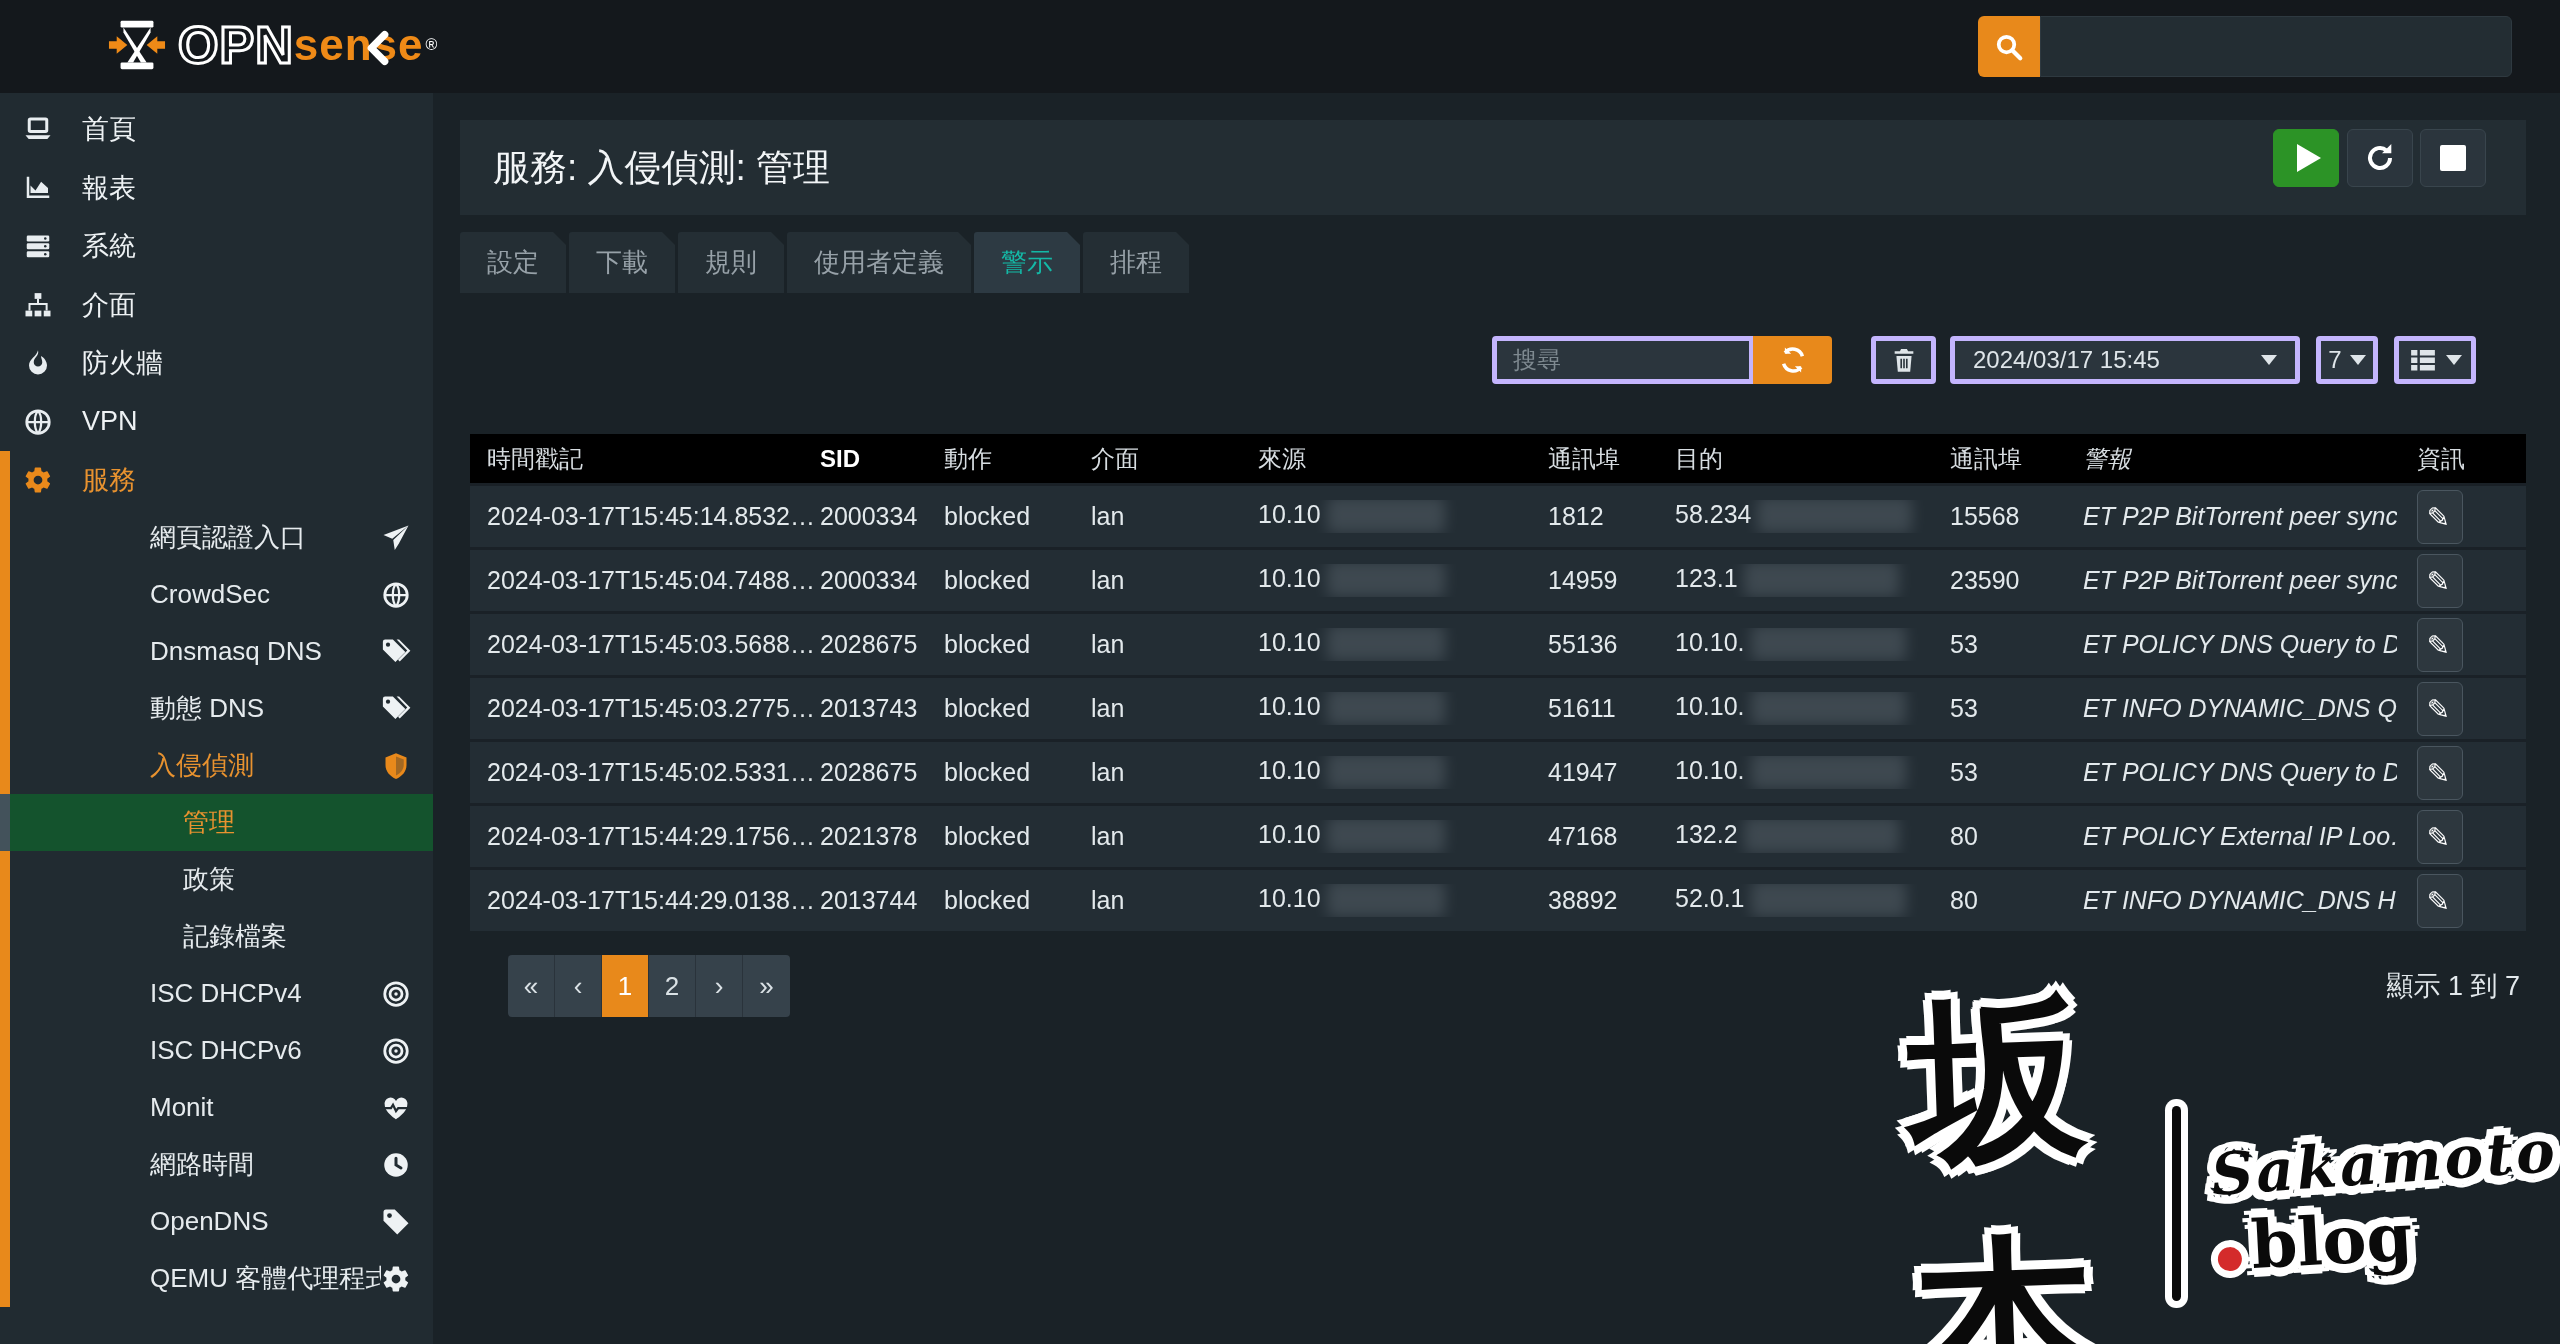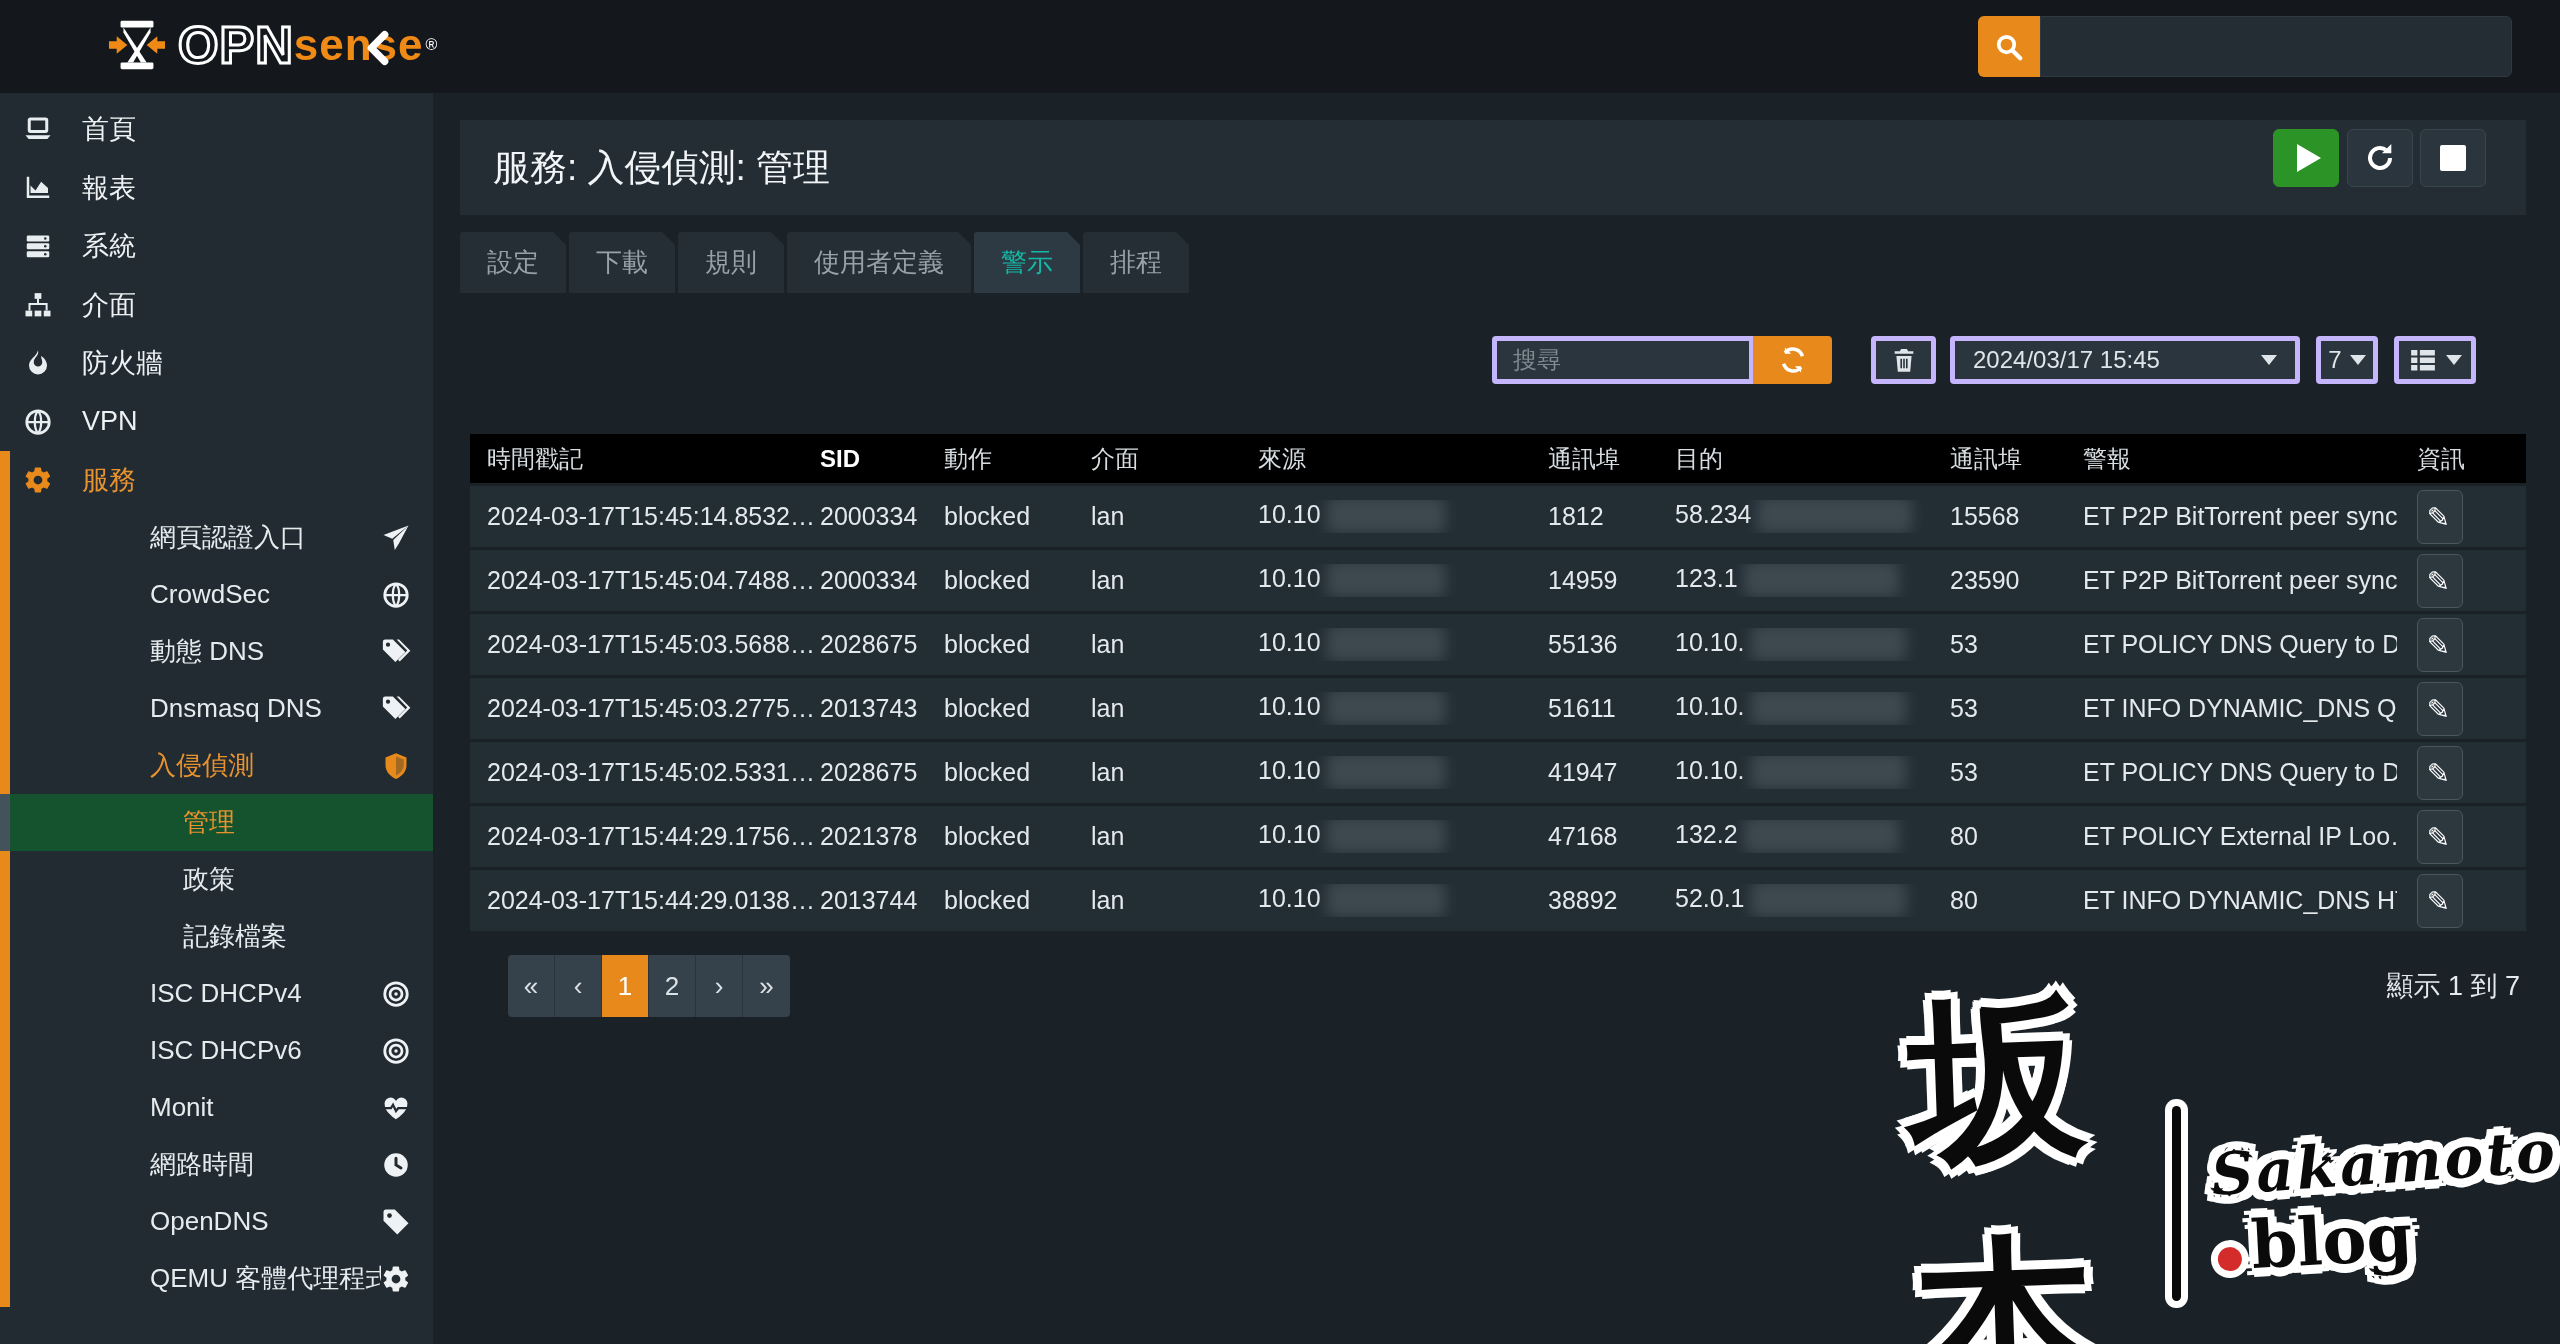--- a/index.html
+++ b/index.html
@@ -103,21 +103,21 @@
     display:flex; align-items:center; color:#e3e9ec; font-size:25px; }
   .td, .th { white-space:nowrap; overflow:hidden; }
   .c-ts  { width:350px; padding-left:17px; }
   .c-sid { width:124px; }
   .c-act { width:147px; }
   .c-if  { width:167px; }
   .c-src { width:290px; }
   .c-sp  { width:127px; }
   .c-dst { width:275px; }
   .c-dp  { width:133px; }
-  .c-al  { width:314px; }
+  .c-al  { width:314px;font-style:italic; }
   .c-info{ width:129px; padding-left:20px; }
   .th.c-sid { font-weight:700; color:#ffffff; }
   .redact { display:inline-block; vertical-align:middle; height:36px; border-radius:5px;
     background:#5f6a72; opacity:.45; filter:blur(7px); margin-left:6px; }
   .redact.src { width:118px; margin-top:-4px; }
   .redact.dst { width:155px; margin-top:-4px; }
   .edit-btn { width:46px; height:54px; border-radius:6px; background:#2d373e;
     border:1px solid #4a565f; color:#ffffff; cursor:pointer; font-size:28px;
     display:flex; align-items:center; justify-content:center; }
   .pencil { display:inline-block; transform:rotate(-90deg) scaleX(-1); }
@@ -330,27 +330,27 @@
           <use href="#i-plane"></use>
         </svg>
     </div>
     <div class="sb-sub">
       <span class="lbl">CrowdSec</span>
       <svg class="ric">
           <use href="#i-globe"></use>
         </svg>
     </div>
     <div class="sb-sub">
+      <span class="lbl">Dnsmasq DNS</span>
+      <svg class="ric">
+          <use href="#i-tags"></use>
+        </svg>
+    </div>
+    <div class="sb-sub">
       <span class="lbl">動態 DNS</span>
-      <svg class="ric">
-          <use href="#i-tags"></use>
-        </svg>
-    </div>
-    <div class="sb-sub">
-      <span class="lbl">Dnsmasq DNS</span>
       <svg class="ric">
           <use href="#i-tags"></use>
         </svg>
     </div>
     <div class="sb-sub active-parent">
       <span class="lbl">入侵偵測</span>
       <svg class="ric">
           <use href="#i-shield"></use>
         </svg>
     </div>

